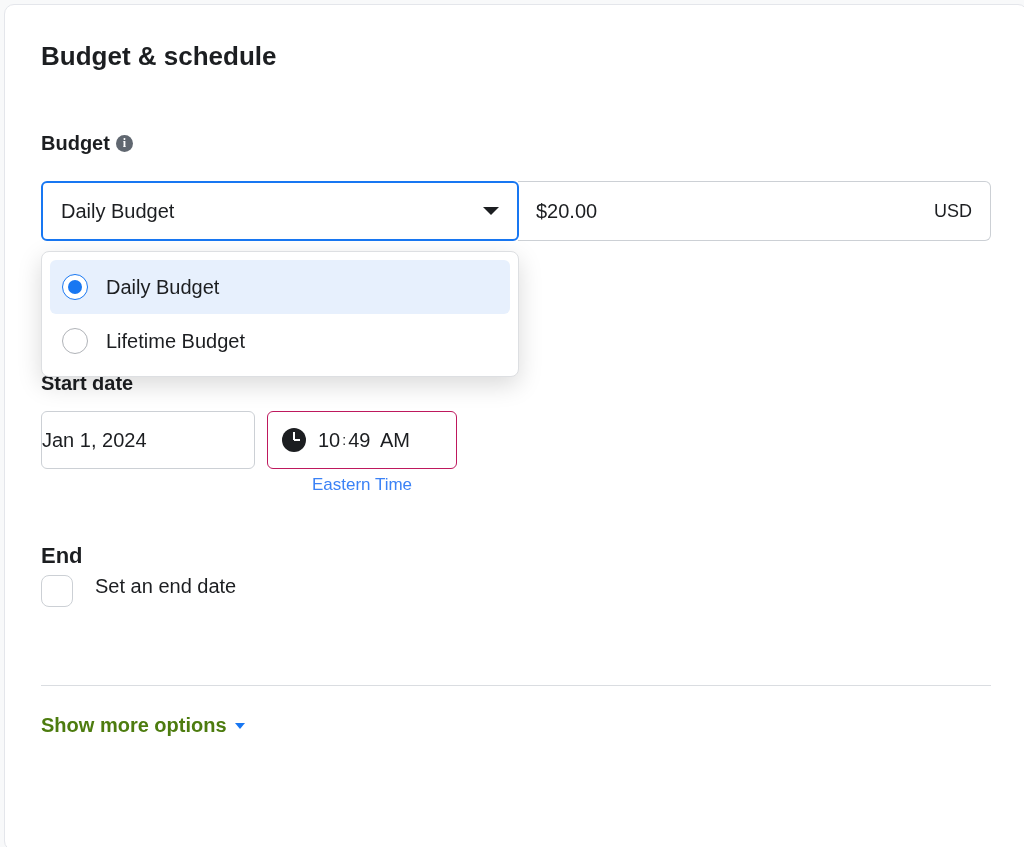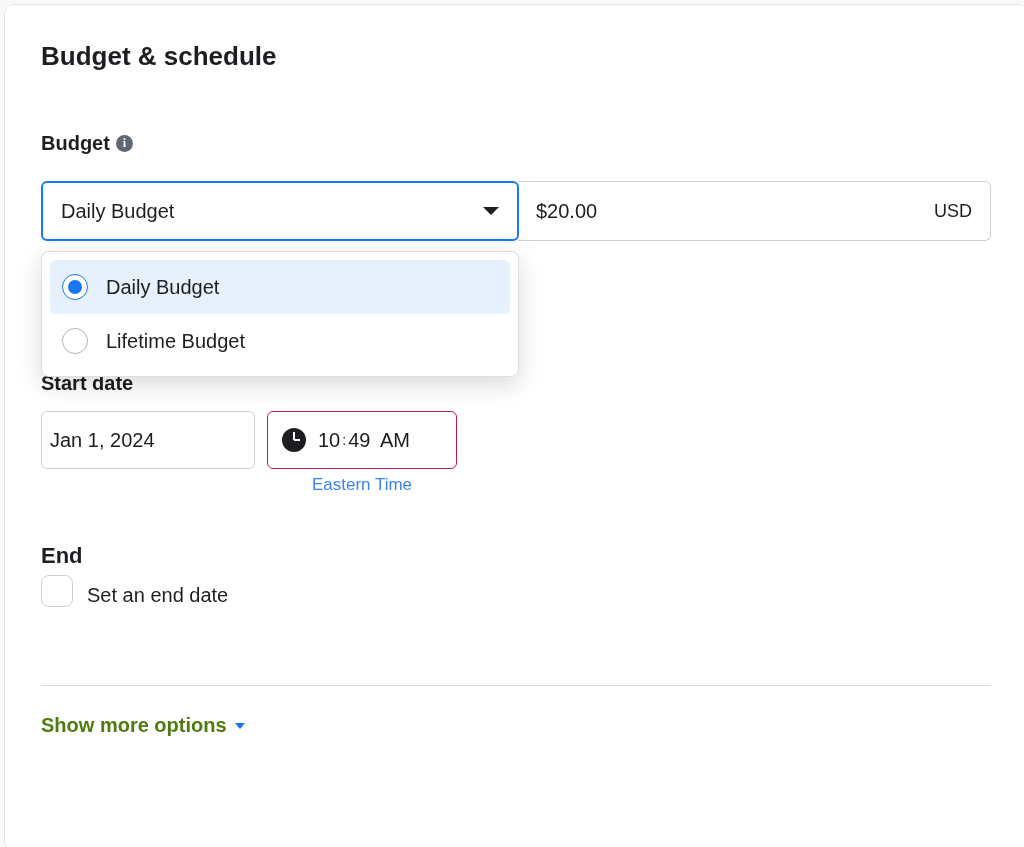--- a/index.html
+++ b/index.html
@@ -167,21 +167,21 @@
     }
     .date-time-row {
       display: flex;
       gap: 12px;
       align-items: flex-start;
     }
     .date-box {
       border: 1px solid #ccd0d5;
       border-radius: 6px;
       height: 58px;
-      padding: 0 8px;
+      padding: 0 0;
       display: flex;
       align-items: center;
       font-size: 20px;
       color: #1c1e21;
       width: 214px;
     }
     .time-col {
       display: flex;
       flex-direction: column;
       align-items: center;
@@ -244,22 +244,22 @@
     }
     .end-label {
       margin-top: 48px;
       font-size: 22px;
       font-weight: 700;
       color: #1c1e21;
       margin-bottom: 6px;
     }
     .checkbox-row {
       display: flex;
-      align-items: flex-end;
-      gap: 14px;
+      align-items: flex-start;
+      gap: 22px;
     }
     .checkbox {
       width: 32px;
       height: 32px;
       border: 1px solid #ccd0d5;
       border-radius: 8px;
       background: #fff;
       cursor: pointer;
     }
     .checkbox-label {

